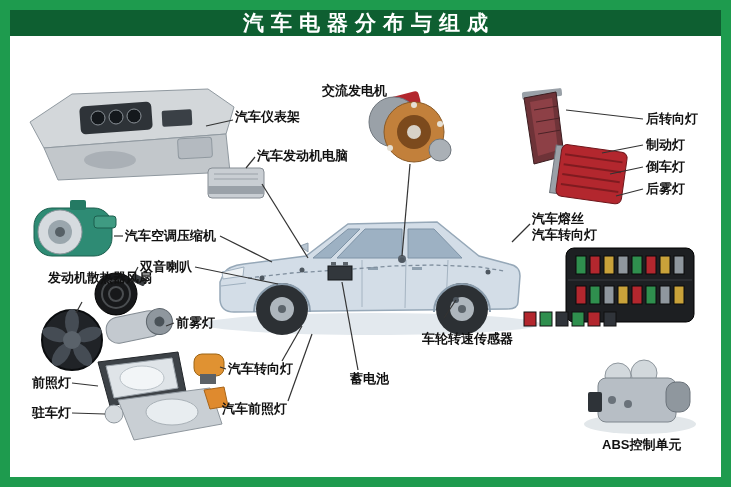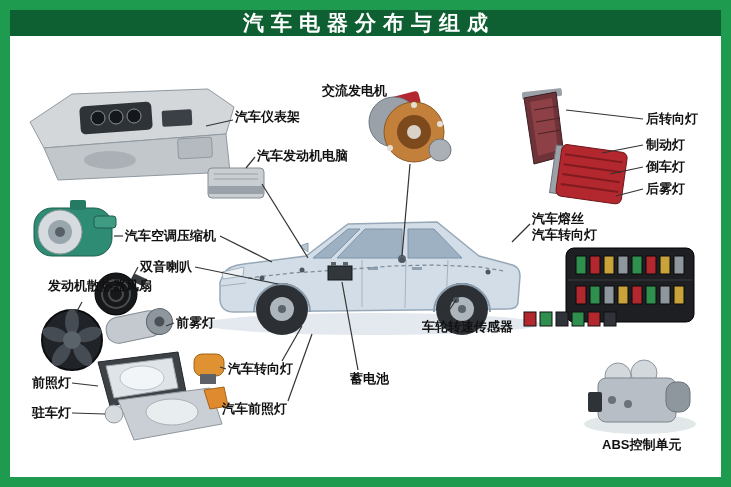--- a/index.html
+++ b/index.html
@@ -220,28 +220,28 @@
       <line x1="633" y1="179" x2="606" y2="186"></line>
       <line x1="520" y1="214" x2="502" y2="232"></line>
     </g>
   </svg>
 
   <div class="label" style="left:225px;top:100px">汽车仪表架</div>
   <div class="label" style="left:247px;top:139px">汽车发动机电脑</div>
   <div class="label" style="left:312px;top:74px">交流发电机</div>
   <div class="label" style="left:115px;top:219px">汽车空调压缩机</div>
   <div class="label" style="left:130px;top:250px">双音喇叭</div>
-  <div class="label" style="left:38px;top:269px">发动机散热器风扇</div>
+  <div class="label" style="left:38px;top:261px">发动机散热器风扇</div>
   <div class="label" style="left:166px;top:306px">前雾灯</div>
   <div class="label" style="left:22px;top:366px">前照灯</div>
   <div class="label" style="left:22px;top:396px">驻车灯</div>
   <div class="label" style="left:218px;top:352px">汽车转向灯</div>
   <div class="label" style="left:212px;top:392px">汽车前照灯</div>
   <div class="label" style="left:340px;top:362px">蓄电池</div>
-  <div class="label" style="left:412px;top:310px">车轮转速传感器</div>
+  <div class="label" style="left:412px;top:322px">车轮转速传感器</div>
   <div class="label" style="left:636px;top:102px">后转向灯</div>
   <div class="label" style="left:636px;top:128px">制动灯</div>
   <div class="label" style="left:636px;top:150px">倒车灯</div>
   <div class="label" style="left:636px;top:172px">后雾灯</div>
   <div class="label" style="left:522px;top:202px">汽车熔丝</div>
   <div class="label" style="left:522px;top:218px">汽车转向灯</div>
   <div class="label" style="left:592px;top:428px">ABS控制单元</div>
 
 </div>
 

